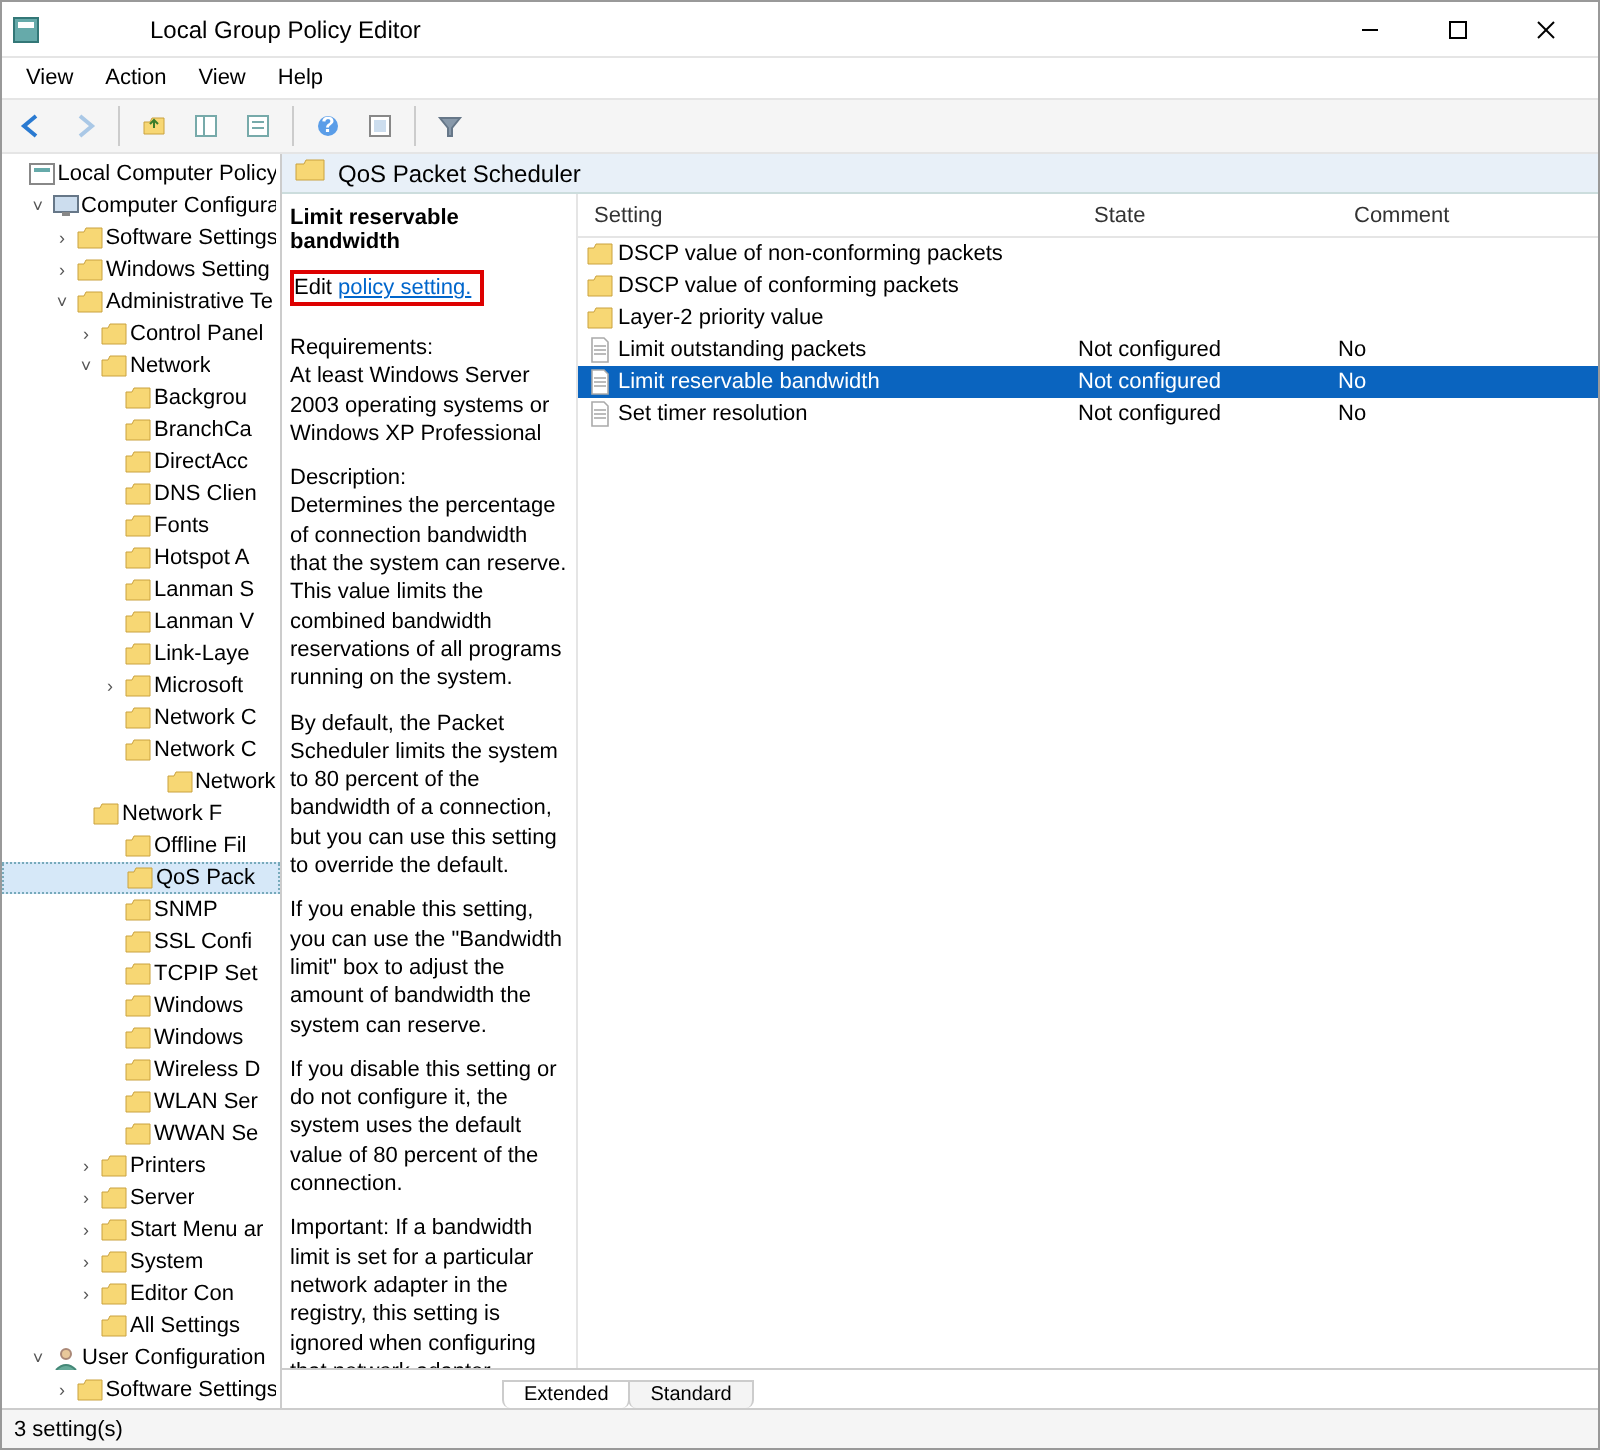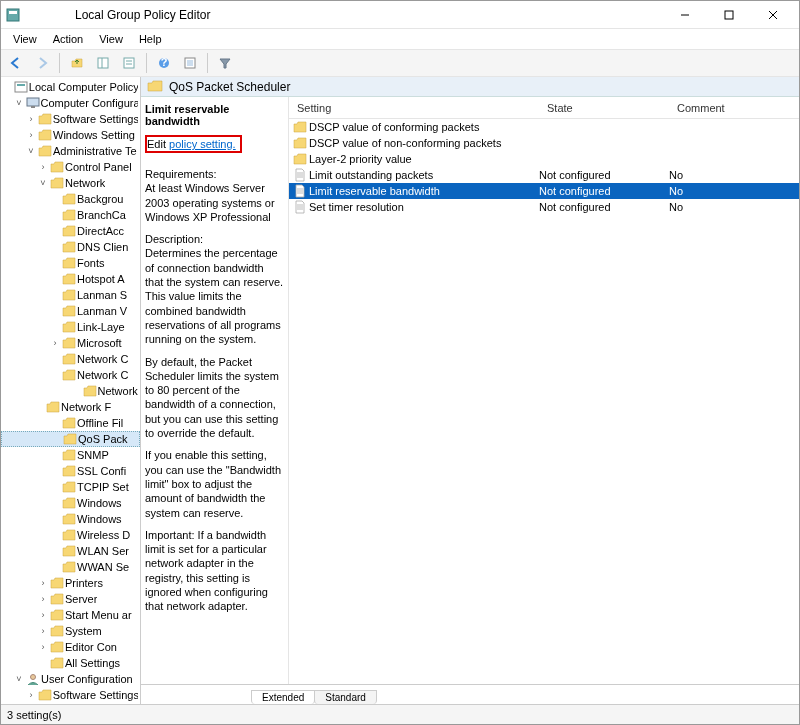--- a/index.html
+++ b/index.html
@@ -519,47 +519,48 @@
         <div class="desc-block">
           <div class="h">Requirements:</div>
           <div>At least Windows Server 2003 operating systems or Windows XP Professional</div>
         </div>
         <div class="desc-block">
           <div class="h">Description:</div>
           <div>Determines the percentage of connection bandwidth that the system can reserve. This value limits the combined bandwidth reservations of all programs running on the system.</div>
         </div>
         <div class="desc-block">By default, the Packet Scheduler limits the system to 80 percent of the bandwidth of a connection, but you can use this setting to override the default.</div>
         <div class="desc-block">If you enable this setting, you can use the "Bandwidth limit" box to adjust the amount of bandwidth the system can reserve.</div>
+        <div class="desc-block">If you disable this setting or do not configure it, the system uses the default value of 80 percent of the connection.</div>
         <div class="desc-block">Important: If a bandwidth limit is set for a particular network adapter in the registry, this setting is ignored when configuring that network adapter.</div>
       </div>
 
       <div class="list-pane">
         <div class="list-hdr">
           <div class="col c1">Setting</div>
           <div class="col c2">State</div>
           <div class="col c3">Comment</div>
         </div>
         <div class="list-body" id="listbody">
             <div class="lrow">
               <span class="icon">
                 <svg width="14" height="12">
                   <path class="folder-svg" d="M1 3 L4 3 L5 1 L13 1 L13 11 L1 11 Z"></path>
                 </svg>
               </span>
-              <span class="c1">DSCP value of conforming packets</span>
+              <span class="c1">DSCP value of non-conforming packets</span>
               <span class="c2"></span>
               <span class="c3"></span>
             </div>
             <div class="lrow">
               <span class="icon">
                 <svg width="14" height="12">
                   <path class="folder-svg" d="M1 3 L4 3 L5 1 L13 1 L13 11 L1 11 Z"></path>
                 </svg>
               </span>
-              <span class="c1">DSCP value of non-conforming packets</span>
+              <span class="c1">DSCP value of conforming packets</span>
               <span class="c2"></span>
               <span class="c3"></span>
             </div>
             <div class="lrow">
               <span class="icon">
                 <svg width="14" height="12">
                   <path class="folder-svg" d="M1 3 L4 3 L5 1 L13 1 L13 11 L1 11 Z"></path>
                 </svg>
               </span>
               <span class="c1">Layer-2 priority value</span>

